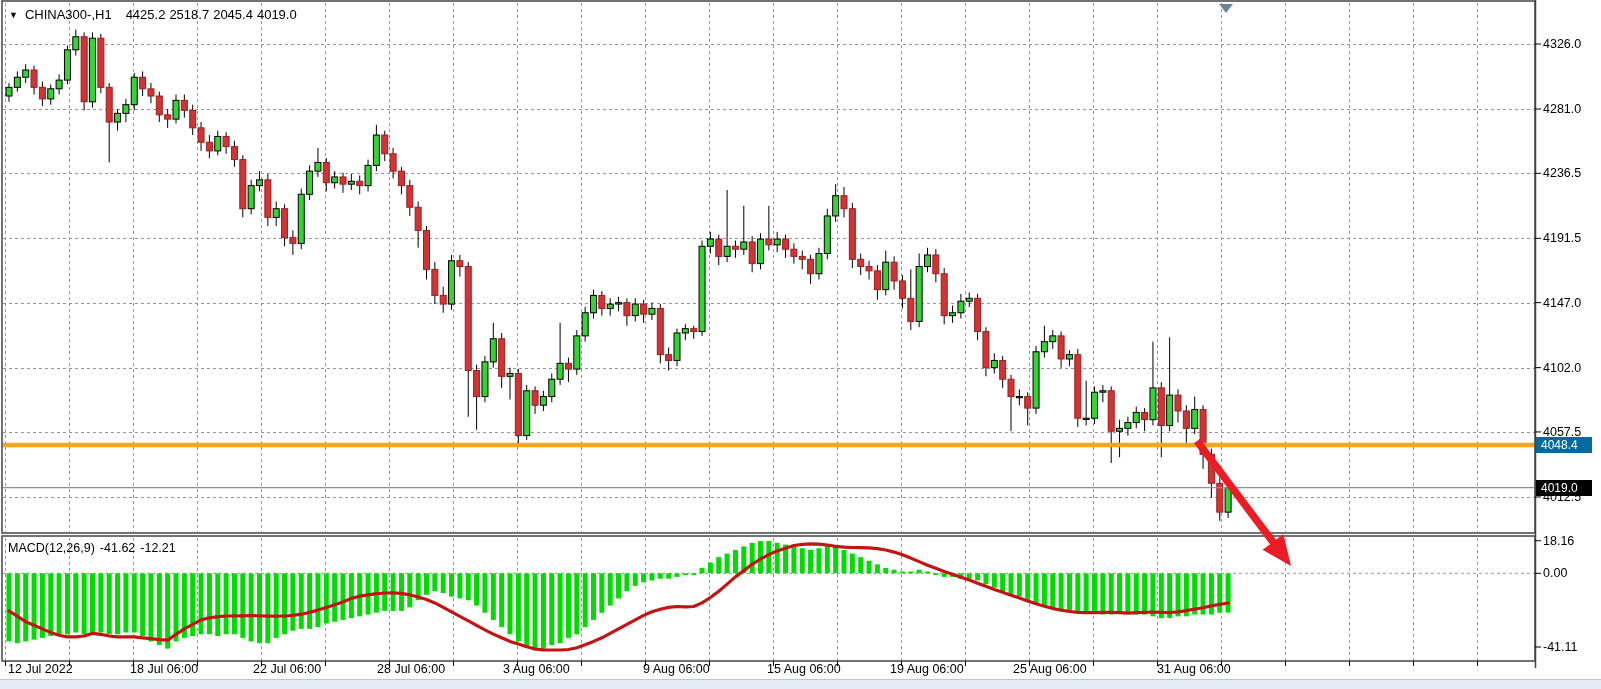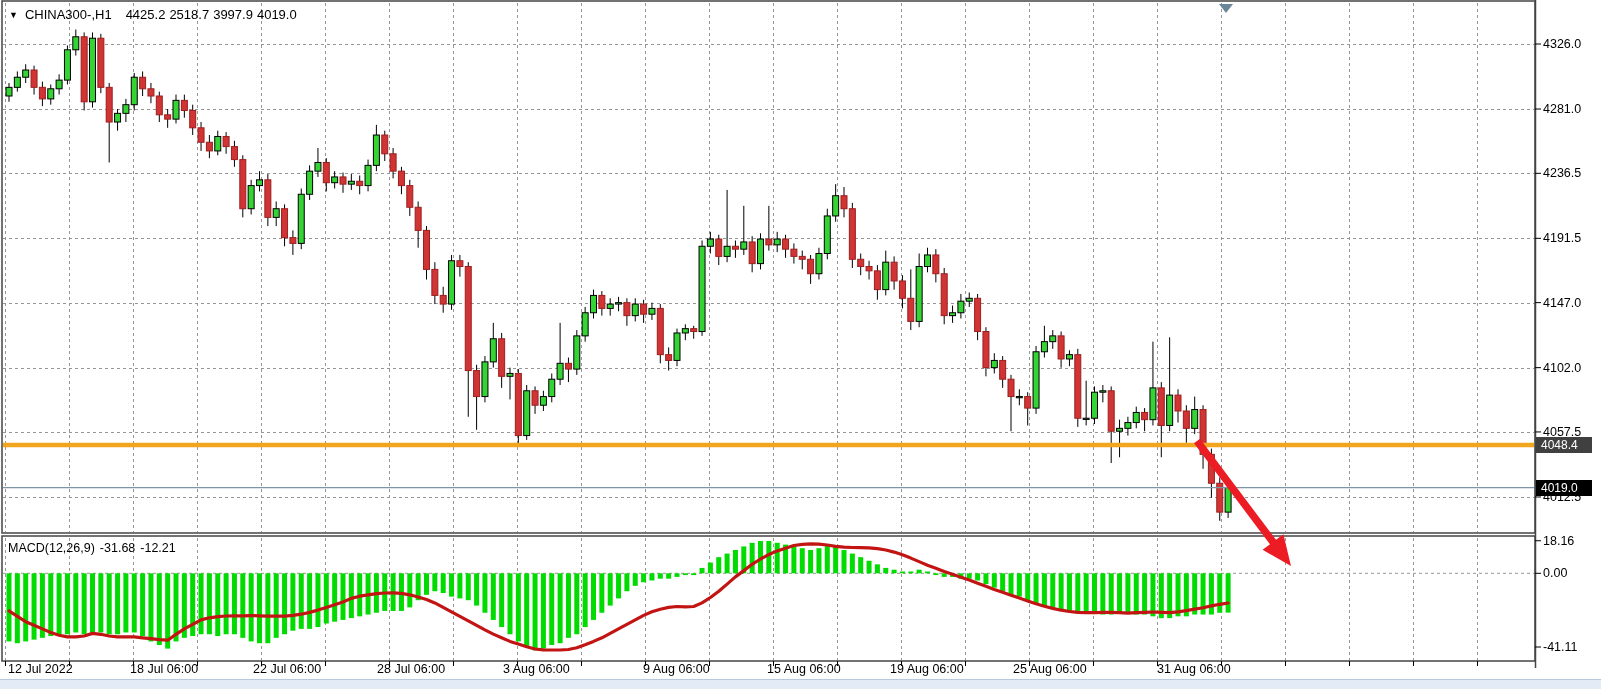--- a/index.html
+++ b/index.html
@@ -888,24 +888,24 @@
         <text x="1157" y="669" dominant-baseline="central">31 Aug 06:00</text>
       </g>
       <polygon points="1219,4 1233,4 1226,13" fill="#6b8699"></polygon>
       <g>
         <line x1="1197" y1="441" x2="1276.5754593642562" y2="546.8184300056598" stroke="#ec1c24" stroke-width="7.5"></line>
         <polygon points="1291,566 1262.6,549.8 1283.4,534.2" fill="#ec1c24"></polygon>
       </g>
     </svg>
 
   <div class="quote-header">
-    <span class="tri">▼</span><span class="sym">CHINA300-,H1</span><span>4425.2</span><span>2518.7</span><span>3997.9</span><span>4019.0</span>
+    <span class="tri">▼</span><span class="sym">CHINA300-,H1</span><span>4425.2</span><span>2518.7</span><span>2045.4</span><span>4019.0</span>
   </div>
 
   <div class="macd-label">
-    <span>MACD(12,26,9)</span><span>-31.68</span><span>-12.21</span>
+    <span>MACD(12,26,9)</span><span>-41.62</span><span>-12.21</span>
   </div>
 
-  <div class="badge" id="orange-badge" style="top: 437.098px; background: #404040;">4048.4</div>
+  <div class="badge" id="orange-badge" style="top: 437.098px; background: #0369a1;">4048.4</div>
   <div class="badge" id="bid-badge" style="top: 479.578px; background: rgb(0, 0, 0);">4019.0</div>
 
   <div class="bottom-strip"></div>
 </div>
 
 </body></html>

